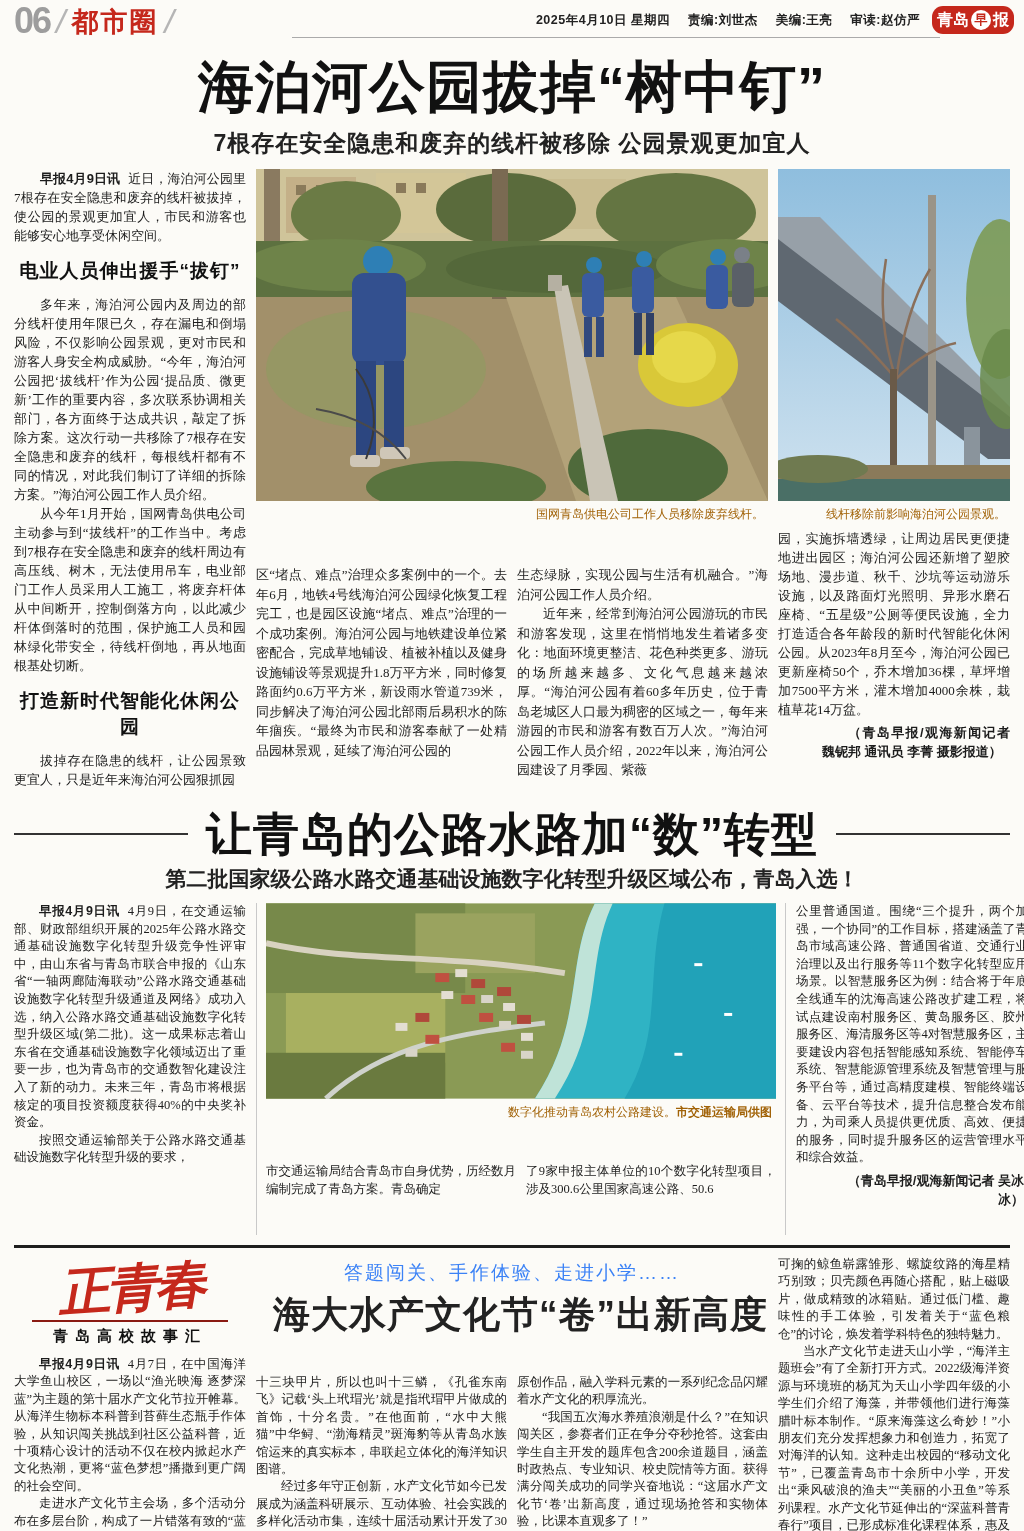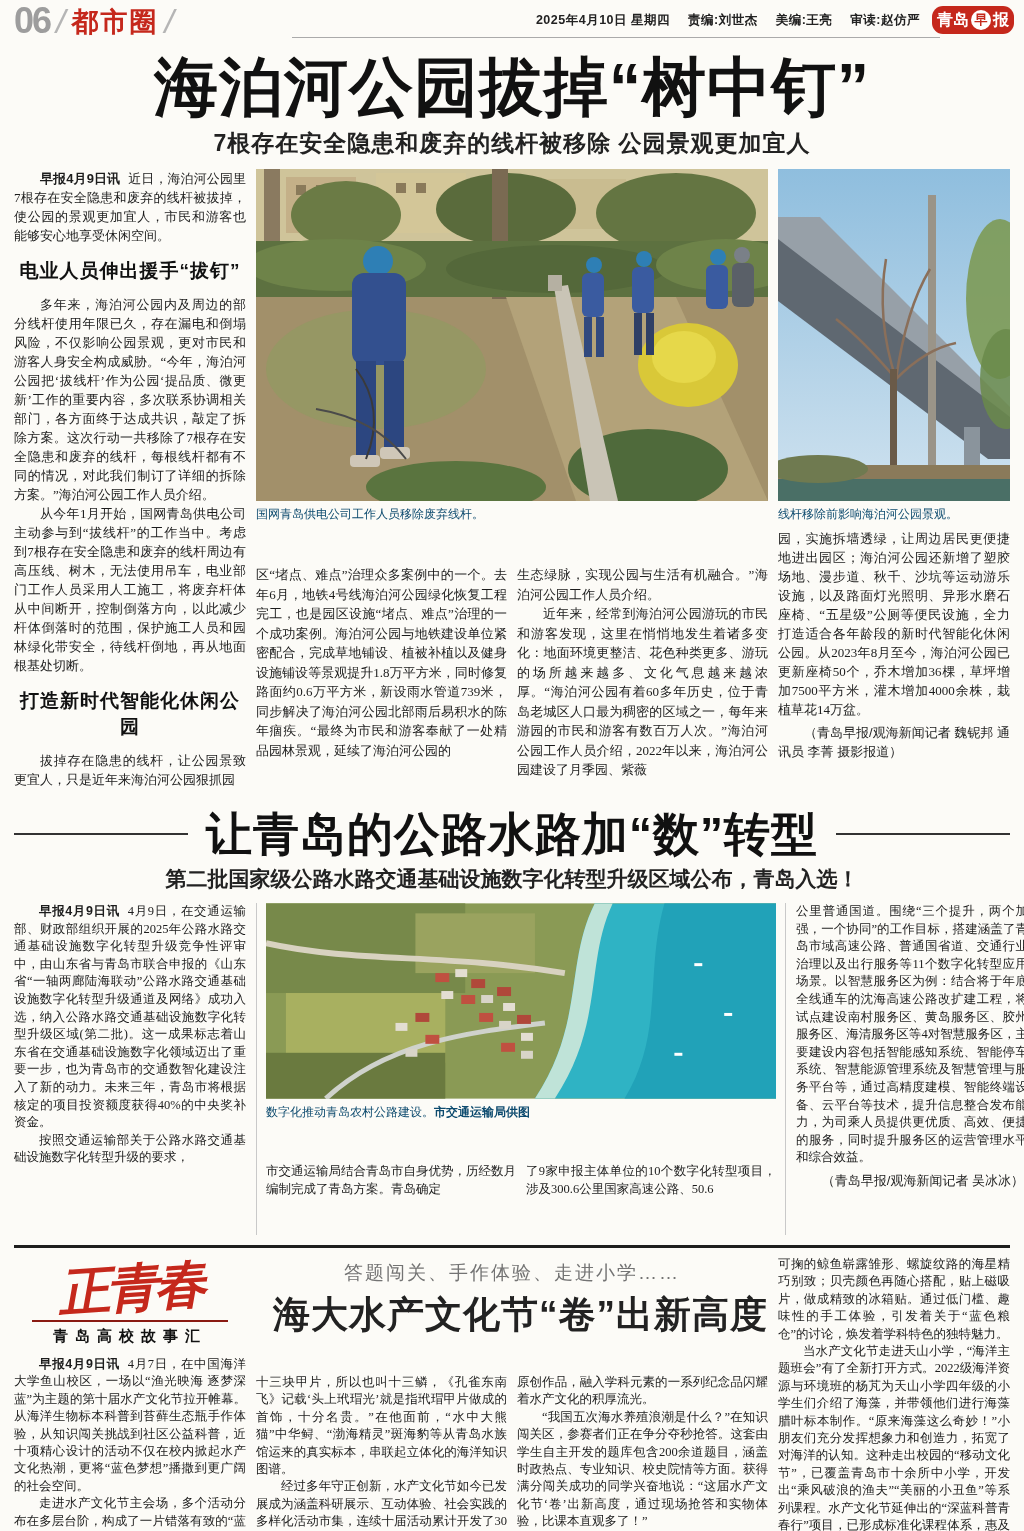--- a/index.html
+++ b/index.html
@@ -19,39 +19,39 @@
   .hdr-right { position:absolute; right:104px; top:12px; font-size:12.5px; font-weight:bold; color:#222;
                font-family:"Liberation Sans",sans-serif; letter-spacing:.5px; }
   .hdr-right span { margin-left:14px; }
   .masthead { position:absolute; right:10px; top:6px; background:#c5281c; color:#fff; height:28px;
               display:flex; align-items:center; padding:0 5px; border-radius:11px;
               font-family:"Liberation Sans",sans-serif; font-weight:900; font-size:16px; }
   .masthead .circ { width:20px; height:20px; background:#fff; color:#c5281c; border-radius:50%;
               display:inline-flex; align-items:center; justify-content:center; font-size:13px; margin:0 2px; }
   
   .art-h1 { text-align:center; font-family:"Liberation Sans",sans-serif; font-weight:900;
-            font-size:64px; line-height:66px; letter-spacing:1px; color:#111; margin-top:8px;}
+            font-size:56px; line-height:66px; letter-spacing:1px; color:#111; margin-top:8px;}
   .art-sub1 { text-align:center; font-family:"Liberation Sans",sans-serif; font-weight:bold;
             font-size:23px; color:#222; margin:8px 0 10px; letter-spacing:1px;}
   .body-cols { display:flex; gap:10px; padding:0 14px; }
   .col { overflow:hidden; }
   .c-narrow { flex:0 0 232px; }
   .c-wide  { flex:0 0 512px; }
   .c-right { flex:0 0 232px; }
   p.bodyp { font-size:13px; line-height:19px; text-align:justify; text-indent:2em; color:#1c1c1c;}
   p.noind { text-indent:0; }
   .leadlbl { font-weight:bold; font-family:"Liberation Sans",sans-serif; margin-right:8px;}
   .colsub { text-align:center; font-family:"Liberation Sans",sans-serif; font-weight:900;
             font-size:19px; margin:13px 0 11px; color:#111; letter-spacing:1px;}
-  .caption { font-size:12px; padding:5px 4px 6px 0; color:#0c4a6e;}
+  .caption { font-size:12px; text-align:right; padding:5px 4px 6px 0; color:#a16207;}
   .caption b { font-family:"Liberation Sans",sans-serif; }
   .twocol { display:flex; gap:10px;margin-top:36px; }
   .twocol > div { flex:1 1 0; overflow:hidden; }
-  .byline { font-size:13px; font-weight:normal; font-family:"Liberation Sans",sans-serif;
-            line-height:19px; text-align:justify; text-indent:2em; margin-top:4px;}
+  .byline { font-size:13px; font-weight:bold; font-family:"Liberation Sans",sans-serif;
+            line-height:19px; text-align:justify; text-indent:2em; margin-top:4px;margin-left:44px;}
   .byline-r { text-align:right; text-indent:0; padding-right:4px; }
   .photo { display:block; width:100%; }
   
   #a1body { height:632px; }
   #a1body .twocol p { font-size:13px; line-height:19.5px; }
   
   .a2hrow { display:flex; align-items:center; padding:0 14px; margin-top:6px;}
   .a2hrow .ruleseg { flex:1 1 auto; height:2px; background:#333; }
   .art-h2 { text-align:center; font-family:"Liberation Sans",sans-serif; font-weight:900;
             font-size:46px; line-height:54px; color:#111; letter-spacing:1px; padding:0 18px; white-space:nowrap;}
@@ -65,21 +65,21 @@
   #a3body { height:300px; }
   #a3body p.bodyp { font-size:12.5px; line-height:17.4px; }
   .zqc-logo { text-align:center; padding-top:2px; }
   .zqc-title { font-family:"DejaVu Serif",serif; font-style:italic; font-weight:900;
                font-size:52px; color:#c5281c; line-height:60px; letter-spacing:-4px;
                transform:rotate(-4deg); display:inline-block;}
   .zqc-rule { height:2px; background:#8a1a12; margin:2px 18px 5px; }
   .zqc-sub { font-family:"Liberation Sans",sans-serif; font-weight:900; font-size:15px;
              letter-spacing:7px; color:#111; text-align:center; margin-bottom:10px;}
   .kicker { text-align:center; font-family:"Liberation Sans",sans-serif; font-size:19px;
-            color:#737373; letter-spacing:2px; margin-top:4px;}
+            color:#3b82f6; letter-spacing:2px; margin-top:4px;}
   .art-h3 { text-align:right; font-family:"Liberation Sans",sans-serif; font-weight:900;
             font-size:37px; line-height:46px; color:#222; margin:6px 0 12px; letter-spacing:1px;}
 </style>
 </head>
 <body>
 
 <div class="page">
 
   <div class="hdr">
     <div class="hdr-left">

